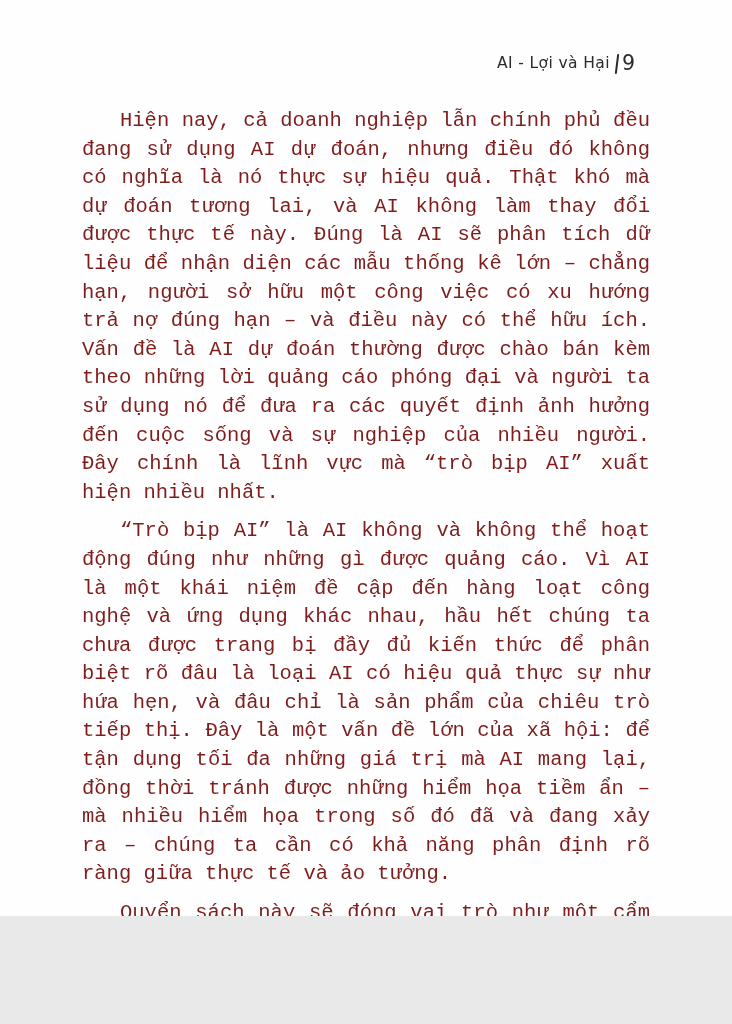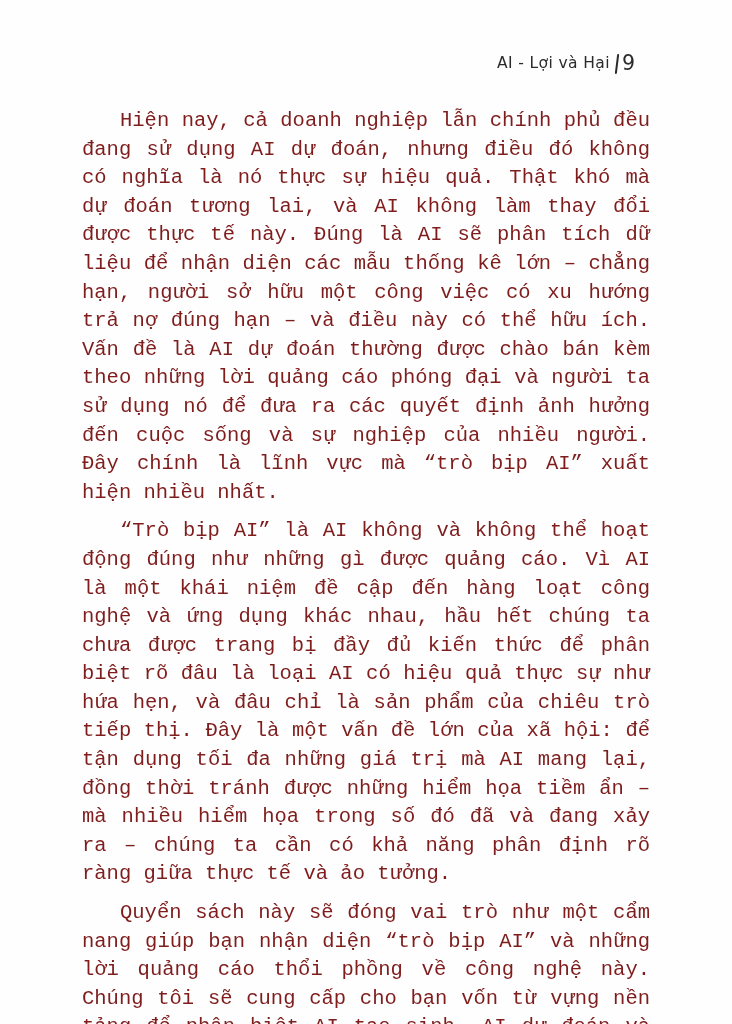--- a/index.html
+++ b/index.html
@@ -3,21 +3,21 @@
 <meta charset="utf-8">
 <style>
   html, body {
     margin: 0;
     padding: 0;
     background: #e9e9e9;
   }
   .page {
     position: relative;
     width: 732px;
-    height: 1024px;
+    height: 916px;
     margin: 0 auto;
     background: #fefefe;
     overflow: hidden;
   }
   
   .running-head {
     position: absolute;
     top: 53px;
     right: 97px;
     display: flex;

